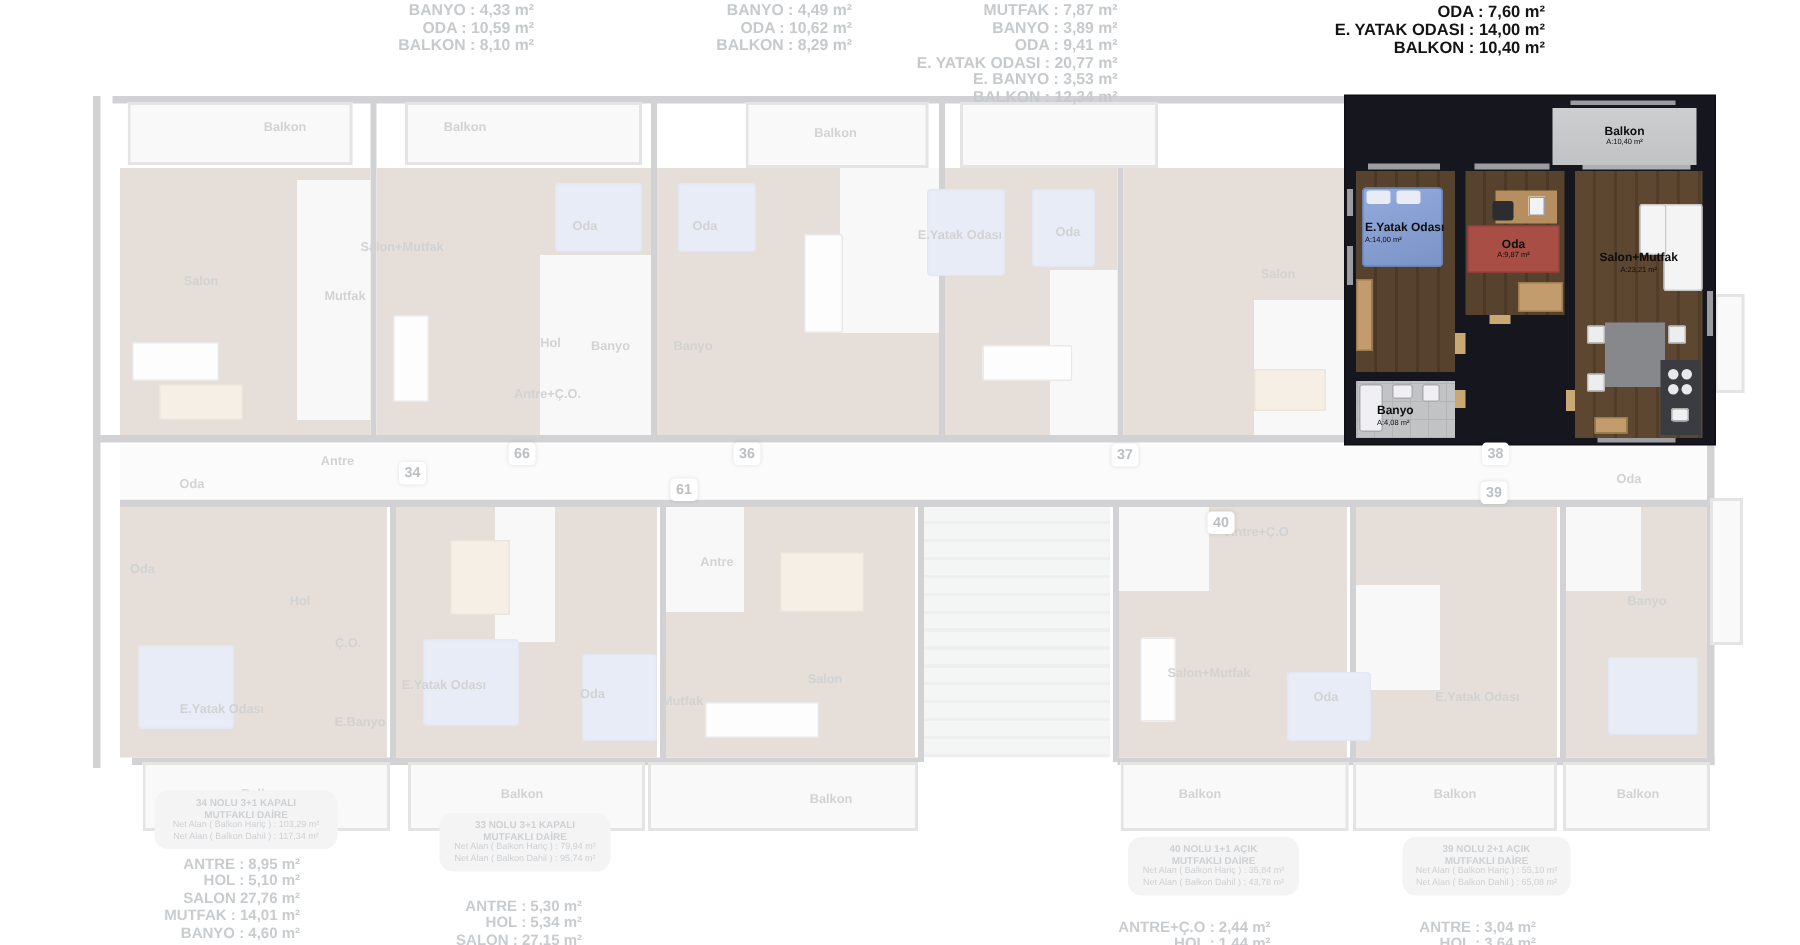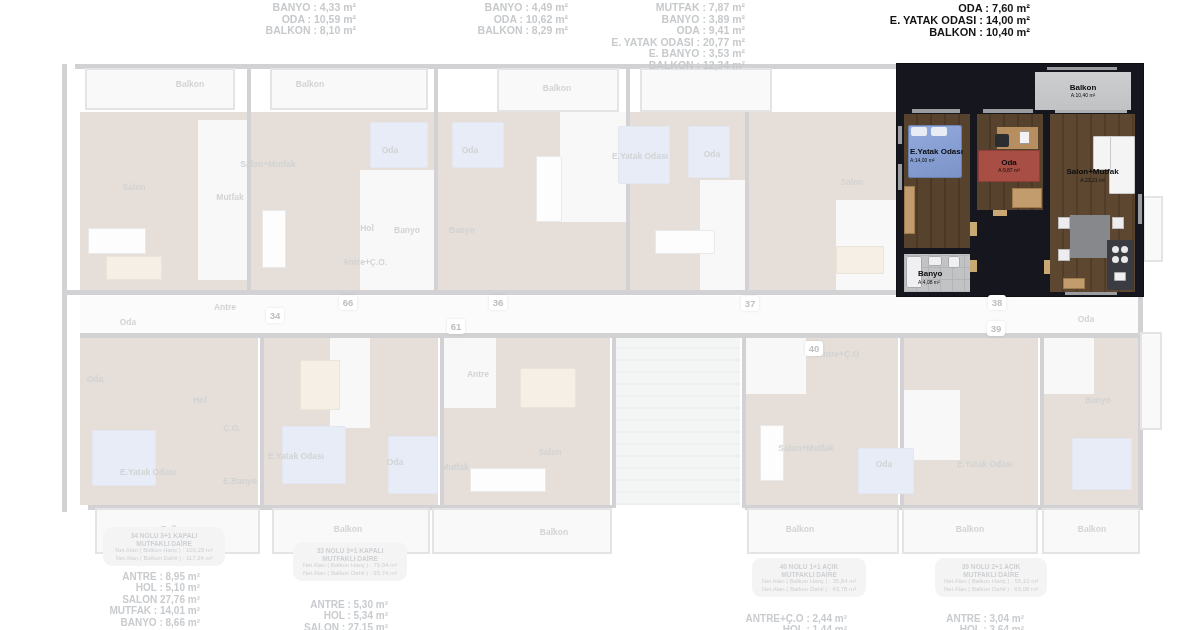--- a/index.html
+++ b/index.html
@@ -394,21 +394,21 @@
         <div class="bb-title">34 NOLU 3+1 KAPALI</div>
         <div class="bb-title">MUTFAKLI DAİRE</div>
         <div class="bb-net">Net Alan ( Balkon Hariç ) : 103,29 m²</div>
         <div class="bb-net">Net Alan ( Balkon Dahil ) : 117,34 m²</div>
       </div>
       <div class="blist" style="right: 1000px; top: 571px;">
         <div>ANTRE : 8,95 m²</div>
         <div>HOL : 5,10 m²</div>
         <div>SALON 27,76 m²</div>
         <div>MUTFAK : 14,01 m²</div>
-        <div>BANYO : 8,66 m²</div>
+        <div>BANYO : 4,60 m²</div>
       </div>
       <div class="bbadge" style="left: 293px; top: 542px; width: 106px;">
         <div class="bb-title">33 NOLU 3+1 KAPALI</div>
         <div class="bb-title">MUTFAKLI DAİRE</div>
         <div class="bb-net">Net Alan ( Balkon Hariç ) : 79,94 m²</div>
         <div class="bb-net">Net Alan ( Balkon Dahil ) : 95,74 m²</div>
       </div>
       <div class="blist" style="right: 812px; top: 599px;">
         <div>ANTRE : 5,30 m²</div>
         <div>HOL : 5,34 m²</div>

